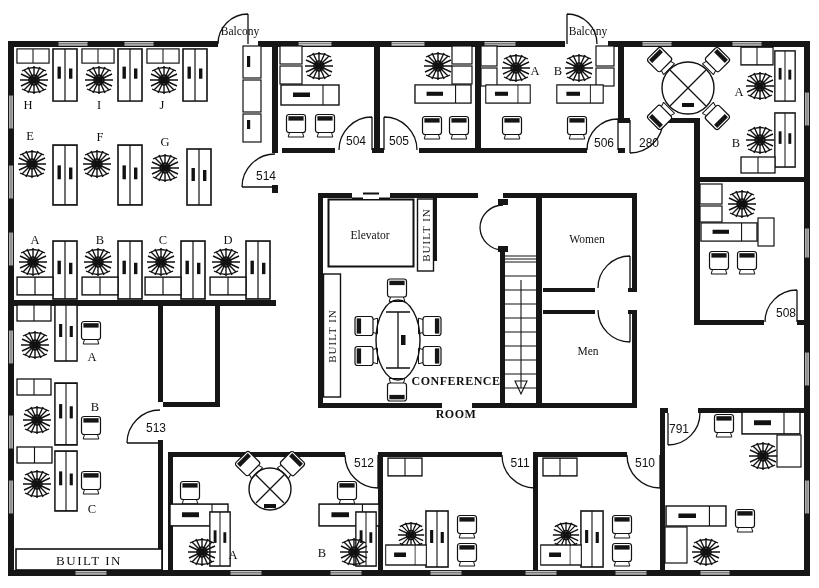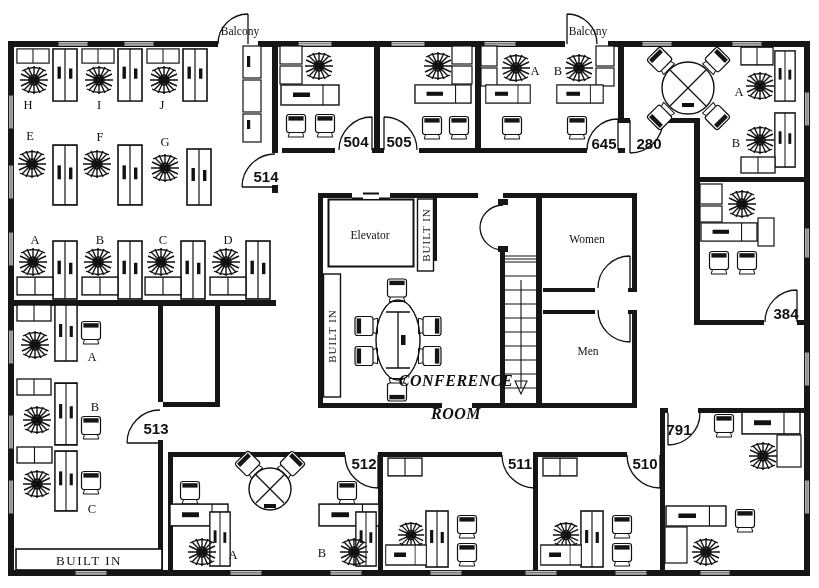--- a/index.html
+++ b/index.html
@@ -3,23 +3,23 @@
 <meta charset="utf-8">
 <style>
   html,body{margin:0;padding:0;background:#fff;}
   .stage{position:relative;width:819px;height:588px;background:#fff;overflow:hidden;
          font-family:"Liberation Serif", serif;color:#111;}
   .stage svg{position:absolute;left:0;top:0;}
   .lbl{position:absolute;transform:translate(-50%,-50%);font-size:12px;line-height:1;
        white-space:nowrap;color:#111;}
   .letter{font-size:12.5px;}
   .word{font-size:11.5px;}
-  .num{font-family:"Liberation Sans", sans-serif;font-weight:bold;font-size:15px;}
+  .num{font-family:"Liberation Sans", sans-serif;font-weight:normal;font-size:12px;}
   .vert{transform:translate(-50%,-50%) rotate(-90deg);font-size:11px;letter-spacing:1px;}
-  .conf{font-weight:bold;font-size:16px;letter-spacing:.5px;font-style:italic;}
+  .conf{font-weight:bold;font-size:12px;letter-spacing:.5px;}
   .builtin-h{font-size:13px;letter-spacing:1.5px;}
 </style>
 </head>
 <body>
 
 <div class="stage">
 
 <svg width="819" height="588" viewBox="0 0 819 588">
   <defs>
     <symbol id="ochair" viewBox="0 0 32 32" preserveAspectRatio="none">
@@ -379,23 +379,23 @@
     <use href="#pcol" x="355" y="511" width="22" height="56"></use>
     <use href="#ochair" x="338" y="536" width="32" height="32"></use>
   </g>
 </svg>
 
 <div class="lbl word" style="left:240px;top:32px">Balcony</div>
 <div class="lbl word" style="left:588px;top:32px">Balcony</div>
 
 <div class="lbl num" style="left:356px;top:141px">504</div>
 <div class="lbl num" style="left:399px;top:141px">505</div>
-<div class="lbl num" style="left:604px;top:143px">645</div>
+<div class="lbl num" style="left:604px;top:143px">506</div>
 <div class="lbl num" style="left:649px;top:143px">280</div>
-<div class="lbl num" style="left:786px;top:313px">384</div>
+<div class="lbl num" style="left:786px;top:313px">508</div>
 <div class="lbl num" style="left:679px;top:429px">791</div>
 <div class="lbl num" style="left:645px;top:463px">510</div>
 <div class="lbl num" style="left:520px;top:463px">511</div>
 <div class="lbl num" style="left:364px;top:463px">512</div>
 <div class="lbl num" style="left:156px;top:428px">513</div>
 <div class="lbl num" style="left:266px;top:176px">514</div>
 
 <div class="lbl letter" style="left:28px;top:105px">H</div>
 <div class="lbl letter" style="left:99px;top:105px">I</div>
 <div class="lbl letter" style="left:162px;top:105px">J</div>

